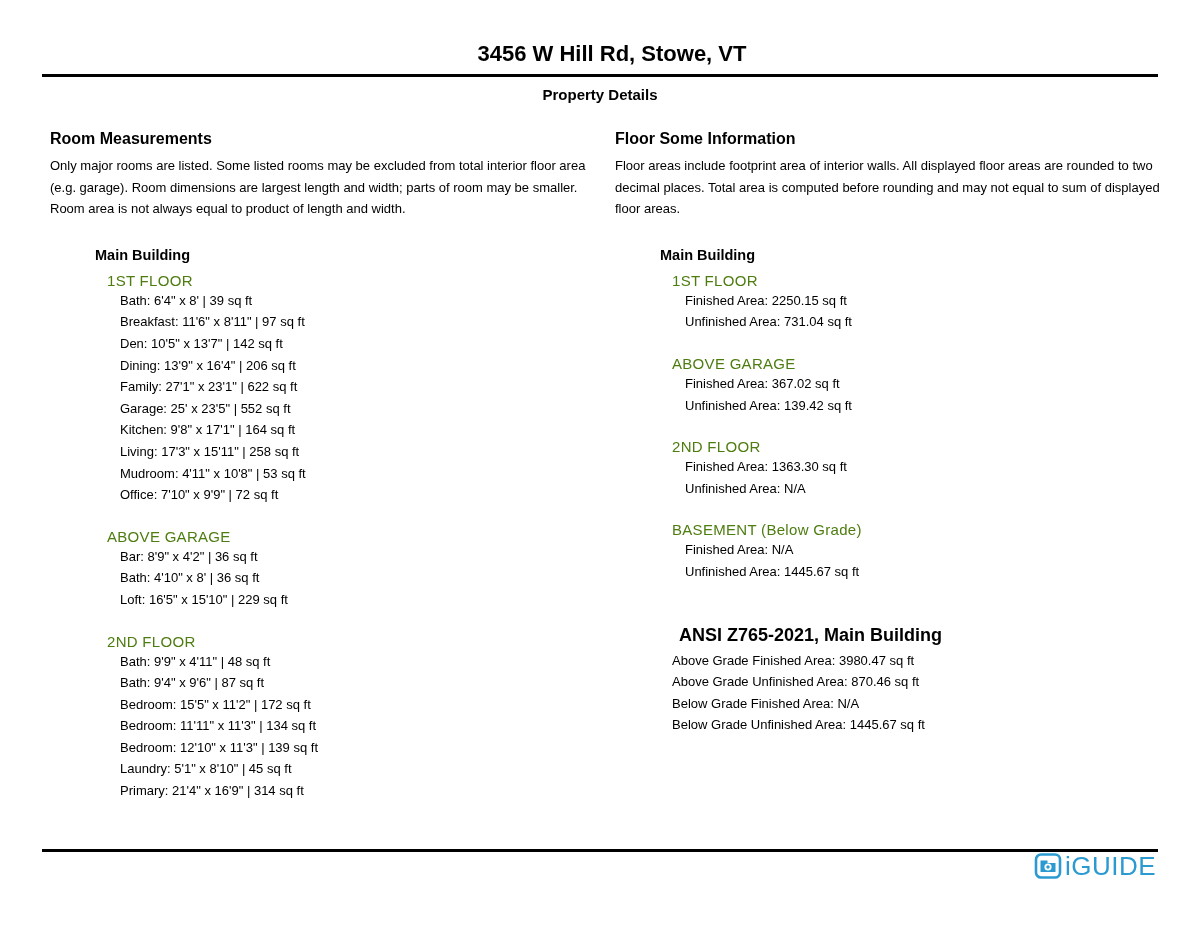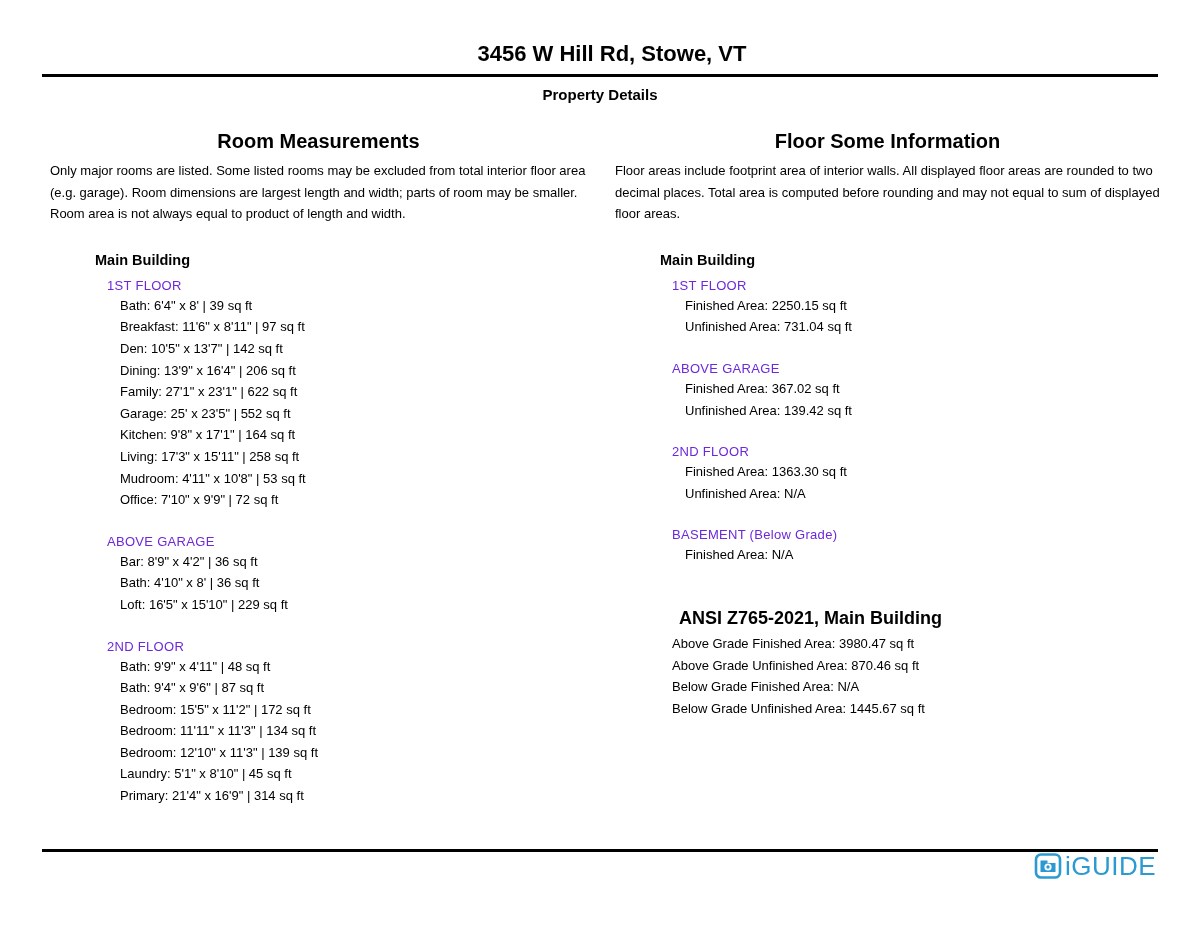--- a/index.html
+++ b/index.html
@@ -7,25 +7,25 @@
     width:1200px;height:927px;background:#ffffff;color:#000;
     font-family:"Liberation Sans",sans-serif;overflow:hidden;position:relative;
   }
   .header-title{padding-top:41px;text-align:center;font-size:22px;font-weight:bold;line-height:25px;padding-left:24px;}
   .header-rule{height:3px;background:#000;margin:8px 42px 0 42px;}
   .subtitle{text-align:center;font-size:15px;font-weight:bold;margin-top:9px;}
 
   .columns{display:flex;align-items:flex-start;margin-top:27px;}
   .col-left{margin-left:50px;width:537px;}
   .col-right{margin-left:28px;width:545px;}
-  .col-heading{font-size:20px;font-weight:bold;margin:0 0 7px 0;text-align:center;}
+  .col-heading{font-size:16px;font-weight:bold;margin:0 0 7px 0;}
   .col-desc{font-size:13px;line-height:21.6px;margin:0;}
 
   .building-name{font-size:14.5px;font-weight:bold;margin:27px 0 0 45px;}
-  .floor-label{font-size:13px;letter-spacing:0.3px;color:#6d28d9;margin:21px 0 0 57px;line-height:19px;}
+  .floor-label{font-size:15px;letter-spacing:0.3px;color:#4d7c0f;margin:21px 0 0 57px;line-height:19px;}
   .floor-label.first{margin-top:8px;}
   .item-line{font-size:13px;line-height:21.6px;margin-left:70px;white-space:nowrap;}
   .ansi-heading{font-size:18px;font-weight:bold;margin:42px 0 4px 64px;}
   .ansi-line{margin-left:57px;}
 
   .footer-rule{position:absolute;left:42px;right:42px;top:849px;height:3px;background:#000;}
   .footer-text{position:absolute;left:50px;top:861px;font-size:12px;white-space:nowrap;}
   .brand{position:absolute;right:44px;top:852px;display:flex;align-items:flex-start;gap:3px;}
   .brand-text{font-size:26px;letter-spacing:0.5px;line-height:28px;}
 </style>
@@ -80,20 +80,21 @@
           <div class="item-line">Finished Area: 2250.15 sq ft</div>
           <div class="item-line">Unfinished Area: 731.04 sq ft</div>
           <div class="floor-label">ABOVE GARAGE</div>
           <div class="item-line">Finished Area: 367.02 sq ft</div>
           <div class="item-line">Unfinished Area: 139.42 sq ft</div>
           <div class="floor-label">2ND FLOOR</div>
           <div class="item-line">Finished Area: 1363.30 sq ft</div>
           <div class="item-line">Unfinished Area: N/A</div>
           <div class="floor-label">BASEMENT (Below Grade)</div>
           <div class="item-line">Finished Area: N/A</div>
+          <div class="item-line">Unfinished Area: 1445.67 sq ft</div>
         </div>
       <div class="ansi-heading">ANSI Z765-2021, Main Building</div>
       <div>
           <div class="item-line ansi-line">Above Grade Finished Area: 3980.47 sq ft</div>
           <div class="item-line ansi-line">Above Grade Unfinished Area: 870.46 sq ft</div>
           <div class="item-line ansi-line">Below Grade Finished Area: N/A</div>
           <div class="item-line ansi-line">Below Grade Unfinished Area: 1445.67 sq ft</div>
         </div>
     </div>
 

